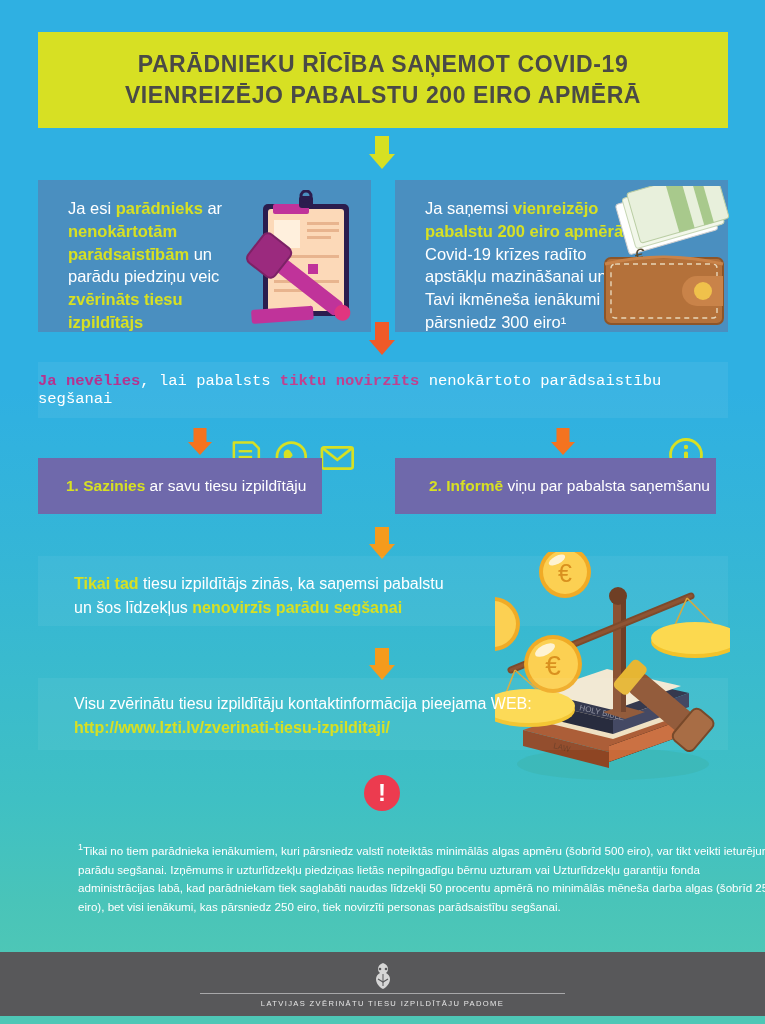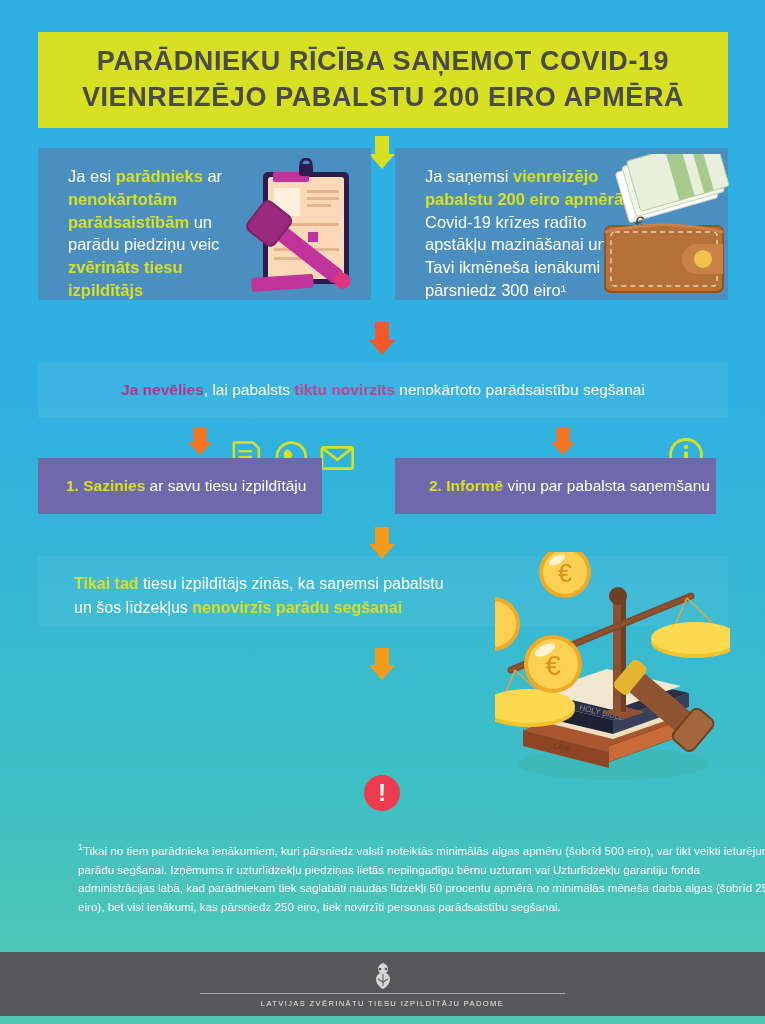--- a/index.html
+++ b/index.html
@@ -16,21 +16,21 @@
   }
 
   
   .title-box{
     position:absolute;left:38px;top:32px;width:690px;height:96px;
     background:#d7e023;display:flex;align-items:center;justify-content:center;
     box-sizing:border-box;
   }
   .title-box h1{
     margin:0;color:#4a4a46;text-align:center;
-    font-size:27px;font-weight:bold;line-height:1.33;letter-spacing:.6px;
+    font-size:23px;font-weight:bold;line-height:1.33;letter-spacing:.6px;
   }
   .title-box h1 .l2{display:block;}
 
   
   .arrow{position:absolute;width:0;height:0;}
   .arrow .shaft{position:absolute;left:50%;transform:translateX(-50%);}
   .arrow .head{position:absolute;left:50%;transform:translateX(-50%);width:0;height:0;}
 
   .arrow-yg{left:382px;top:136px;}
   .arrow-yg .shaft{top:0;width:14px;height:18px;background:#d7e023;}
@@ -51,42 +51,42 @@
   .arrow-a4{left:382px;top:527px;}
   .arrow-a4 .shaft{top:0;width:14px;height:17px;background:#f59b1c;}
   .arrow-a4 .head{top:17px;border-left:13px solid transparent;border-right:13px solid transparent;border-top:15px solid #f59b1c;}
 
   .arrow-a5{left:382px;top:648px;}
   .arrow-a5 .shaft{top:0;width:14px;height:17px;background:#f59b1c;}
   .arrow-a5 .head{top:17px;border-left:13px solid transparent;border-right:13px solid transparent;border-top:15px solid #f59b1c;}
 
   
   .panel{
-    position:absolute;top:148px;height:152px;
+    position:absolute;top:180px;height:152px;
     background:#4a8fc0;box-sizing:border-box;
   }
   .panel.left{left:38px;width:333px;}
   .panel.right{left:395px;width:333px;}
   .panel .ptext{
     position:absolute;top:17px;color:#ffffff;font-size:16.5px;line-height:1.38;
   }
   .panel.left .ptext{left:30px;width:180px;}
   .panel.right .ptext{left:30px;width:215px;}
   .hl{color:#d7e023;font-weight:bold;}
 
   
   .illus{position:absolute;}
   .clip-illus{left:205px;top:10px;width:128px;height:140px;}
   .wallet-illus{left:190px;top:6px;width:148px;height:142px;}
 
   
   .band{
     position:absolute;left:38px;top:362px;width:690px;height:56px;
     background:rgba(255,255,255,0.06);
-    display:flex;align-items:center;justify-content:center;
+    display:flex;align-items:center;justify-content:center;font-family:Liberation Mono, monospace;
   }
   .band .btxt{color:#ffffff;font-size:15.5px;}
   .mag{color:#b5338f;font-weight:bold;}
   .mag2{color:#c0418f;font-weight:bold;}
 
   
   .pbox{
     position:absolute;top:458px;height:56px;background:#6f69ab;
     display:flex;align-items:center;box-sizing:border-box;
   }
@@ -329,20 +329,26 @@
       <ellipse cx="50" cy="98" rx="11" ry="5" fill="#ffffff" opacity="0.75" transform="rotate(-28 50 98)"></ellipse>
       <ellipse cx="62" cy="8" rx="9" ry="4" fill="#ffffff" opacity="0.75" transform="rotate(-28 62 8)"></ellipse>
     </g>
   </svg>
 
   <div class="arrow arrow-a5">
     <div class="shaft"></div>
       <div class="head"></div>
   </div>
 
+  <div class="sect web">
+    <div class="stxt">
+      <span>Visu zvērinātu tiesu izpildītāju kontaktinformācija pieejama WEB:</span><br>
+      <span class="link">http://www.lzti.lv/zverinati-tiesu-izpilditaji/</span>
+    </div>
+  </div>
 
   <div class="excl">!</div>
 
   <div class="footnote">
     <sup>1</sup><span>Tikai no tiem parādnieka ienākumiem, kuri pārsniedz valstī noteiktās minimālās algas apmēru (šobrīd 500 eiro), var tikt veikti ieturējumi parādu segšanai. Izņēmums ir uzturlīdzekļu piedziņas lietās nepilngadīgu bērnu uzturam vai Uzturlīdzekļu garantiju fonda administrācijas labā, kad parādniekam tiek saglabāti naudas līdzekļi 50 procentu apmērā no minimālās mēneša darba algas (šobrīd 250 eiro), bet visi ienākumi, kas pārsniedz 250 eiro, tiek novirzīti personas parādsaistību segšanai.</span>
   </div>
 
   <div class="footer">
     <svg class="crest" viewBox="0 0 30 30">
       <path d="M15 2 c-3 1 -5 3 -5 6 c0 2 1 3 2 4 c-2 1 -4 3 -4 6 c0 4 3 8 7 10 c4 -2 7 -6 7 -10 c0 -3 -2 -5 -4 -6 c1 -1 2 -2 2 -4 c0 -3 -2 -5 -5 -6 z" fill="#d6d6d6"></path>

